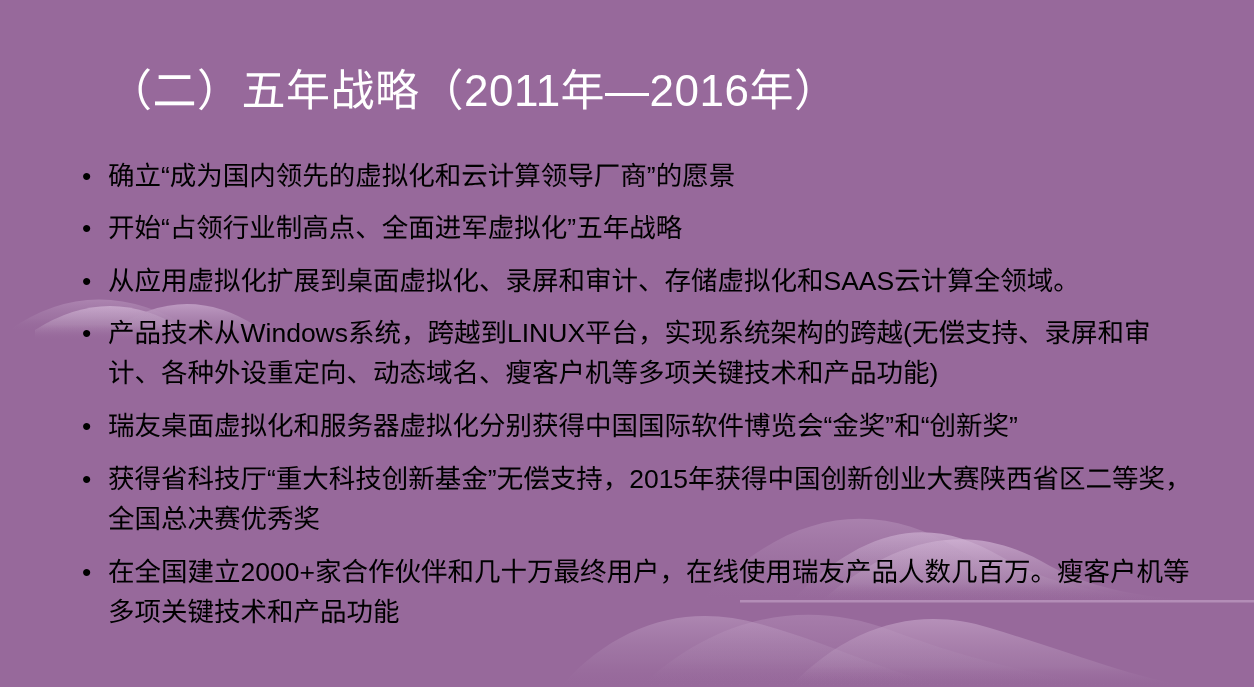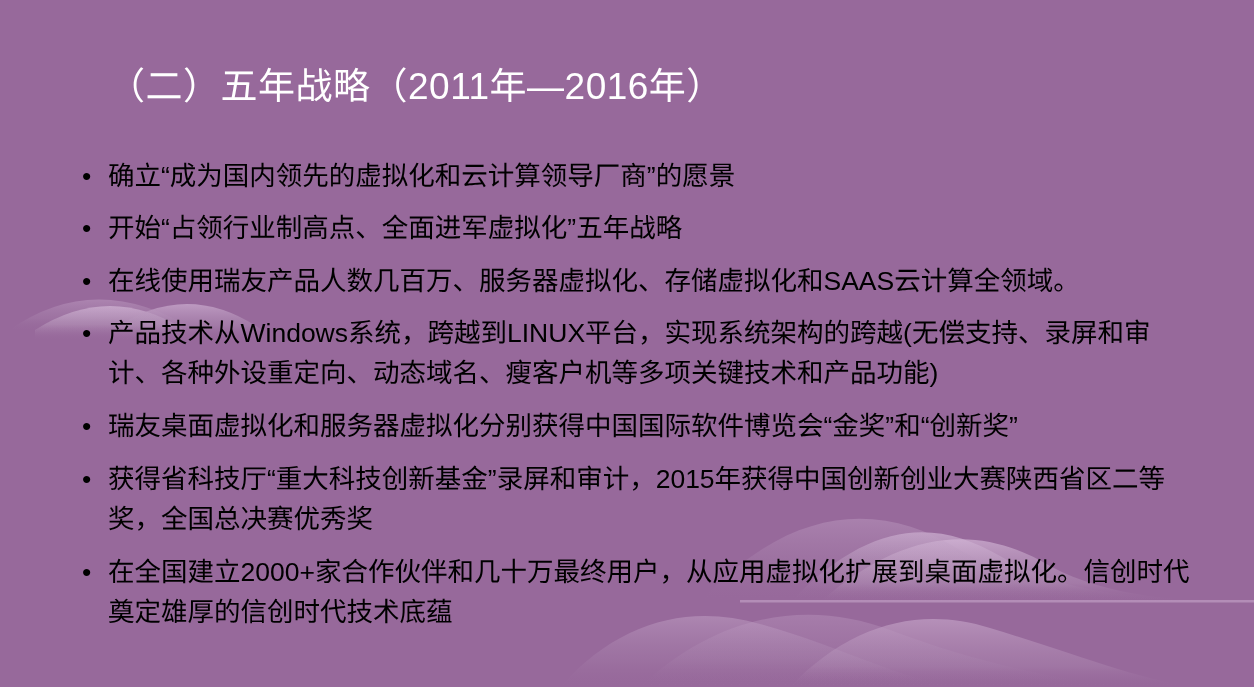--- a/index.html
+++ b/index.html
@@ -28,21 +28,21 @@
 
   
   #title-block {
     position: absolute;
     left: 108px;
     top: 64px;
     width: 1060px;
   }
   #slide-title {
     margin: 0;
-    font-size: 37px;
+    font-size: 44px;
     line-height: 1.22;
     font-weight: 400;
     color: #ffffff;
     letter-spacing: 0.5px;
     white-space: nowrap;
   }
 
   
   #bullet-list {
     position: absolute;
@@ -158,37 +158,37 @@
       <span class="bullet-text">确立“成为国内领先的虚拟化和云计算领导厂商”的愿景</span>
     </li>
 
     <li class="bullet-item tight">
       <span class="bullet-marker">•</span>
       <span class="bullet-text">开始“占领行业制高点、全面进军虚拟化”五年战略</span>
     </li>
 
     <li class="bullet-item tight">
       <span class="bullet-marker">•</span>
-      <span class="bullet-text">在线使用瑞友产品人数几百万、服务器虚拟化、存储虚拟化和SAAS云计算全领域。</span>
+      <span class="bullet-text">从应用虚拟化扩展到桌面虚拟化、录屏和审计、存储虚拟化和SAAS云计算全领域。</span>
     </li>
 
     <li class="bullet-item wide">
       <span class="bullet-marker">•</span>
       <span class="bullet-text">产品技术从Windows系统，跨越到LINUX平台，实现系统架构的跨越(无偿支持、录屏和审计、各种外设重定向、动态域名、瘦客户机等多项关键技术和产品功能)</span>
     </li>
 
     <li class="bullet-item tight">
       <span class="bullet-marker">•</span>
       <span class="bullet-text">瑞友桌面虚拟化和服务器虚拟化分别获得中国国际软件博览会“金奖”和“创新奖”</span>
     </li>
 
     <li class="bullet-item wide">
       <span class="bullet-marker">•</span>
-      <span class="bullet-text">获得省科技厅“重大科技创新基金”录屏和审计，2015年获得中国创新创业大赛陕西省区二等奖，全国总决赛优秀奖</span>
+      <span class="bullet-text">获得省科技厅“重大科技创新基金”无偿支持，2015年获得中国创新创业大赛陕西省区二等奖，全国总决赛优秀奖</span>
     </li>
 
     <li class="bullet-item">
       <span class="bullet-marker">•</span>
-      <span class="bullet-text">在全国建立2000+家合作伙伴和几十万最终用户，从应用虚拟化扩展到桌面虚拟化。信创时代奠定雄厚的信创时代技术底蕴</span>
+      <span class="bullet-text">在全国建立2000+家合作伙伴和几十万最终用户，在线使用瑞友产品人数几百万。瘦客户机等多项关键技术和产品功能</span>
     </li>
 
   </ul>
 </div>
 
 </body></html>

